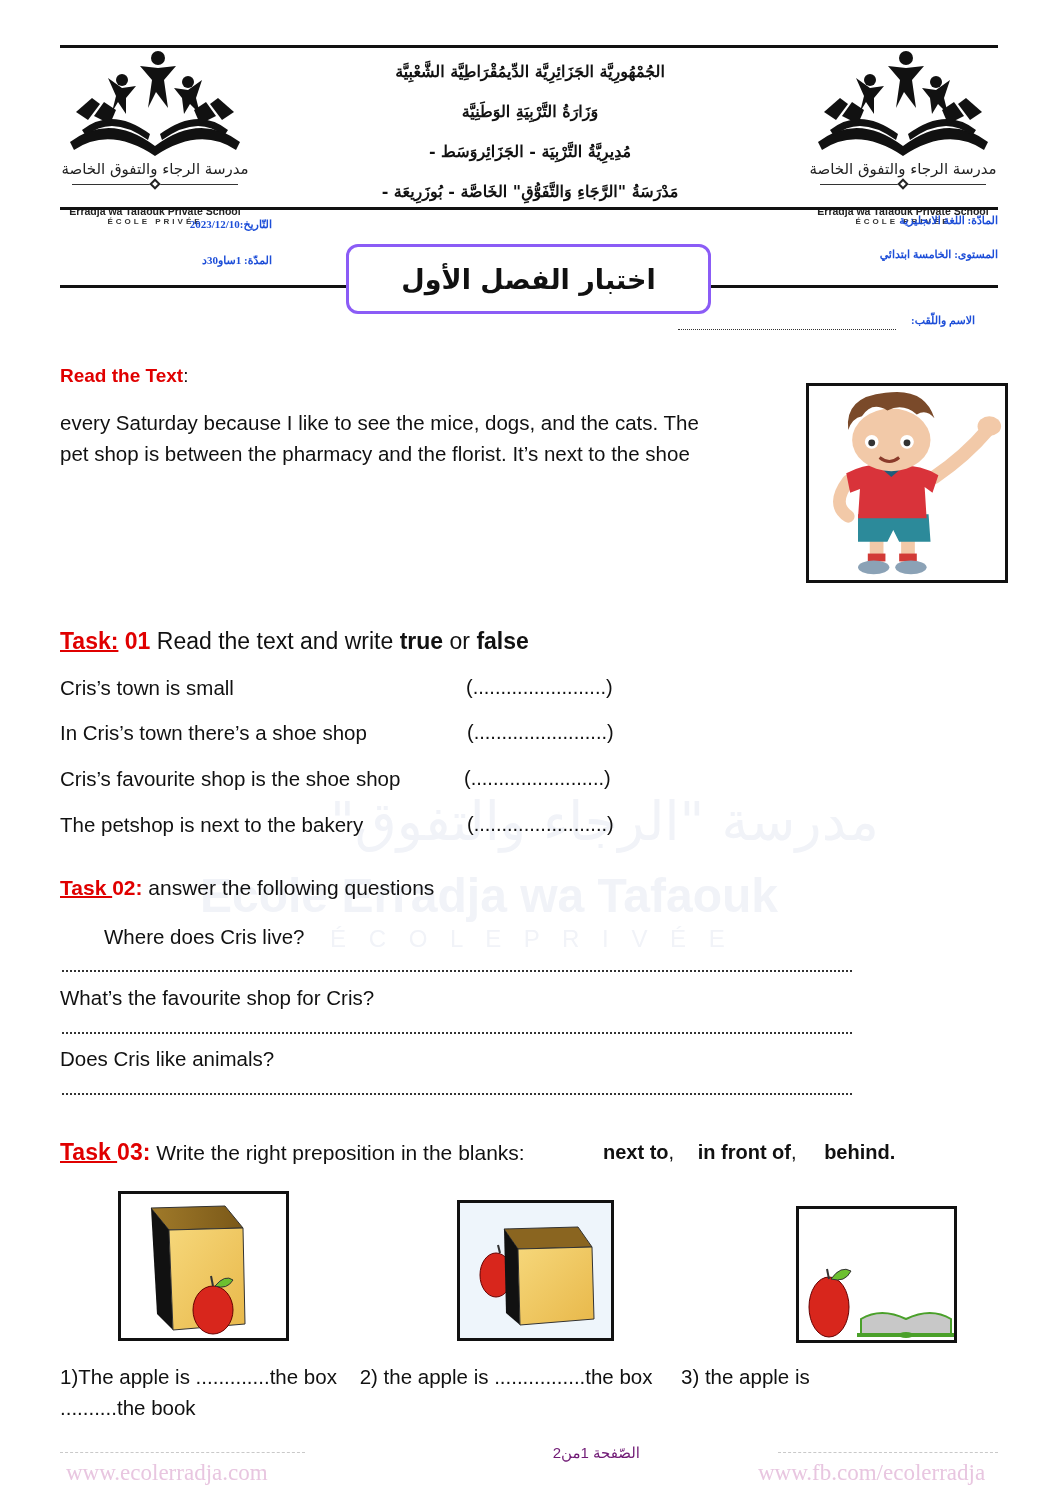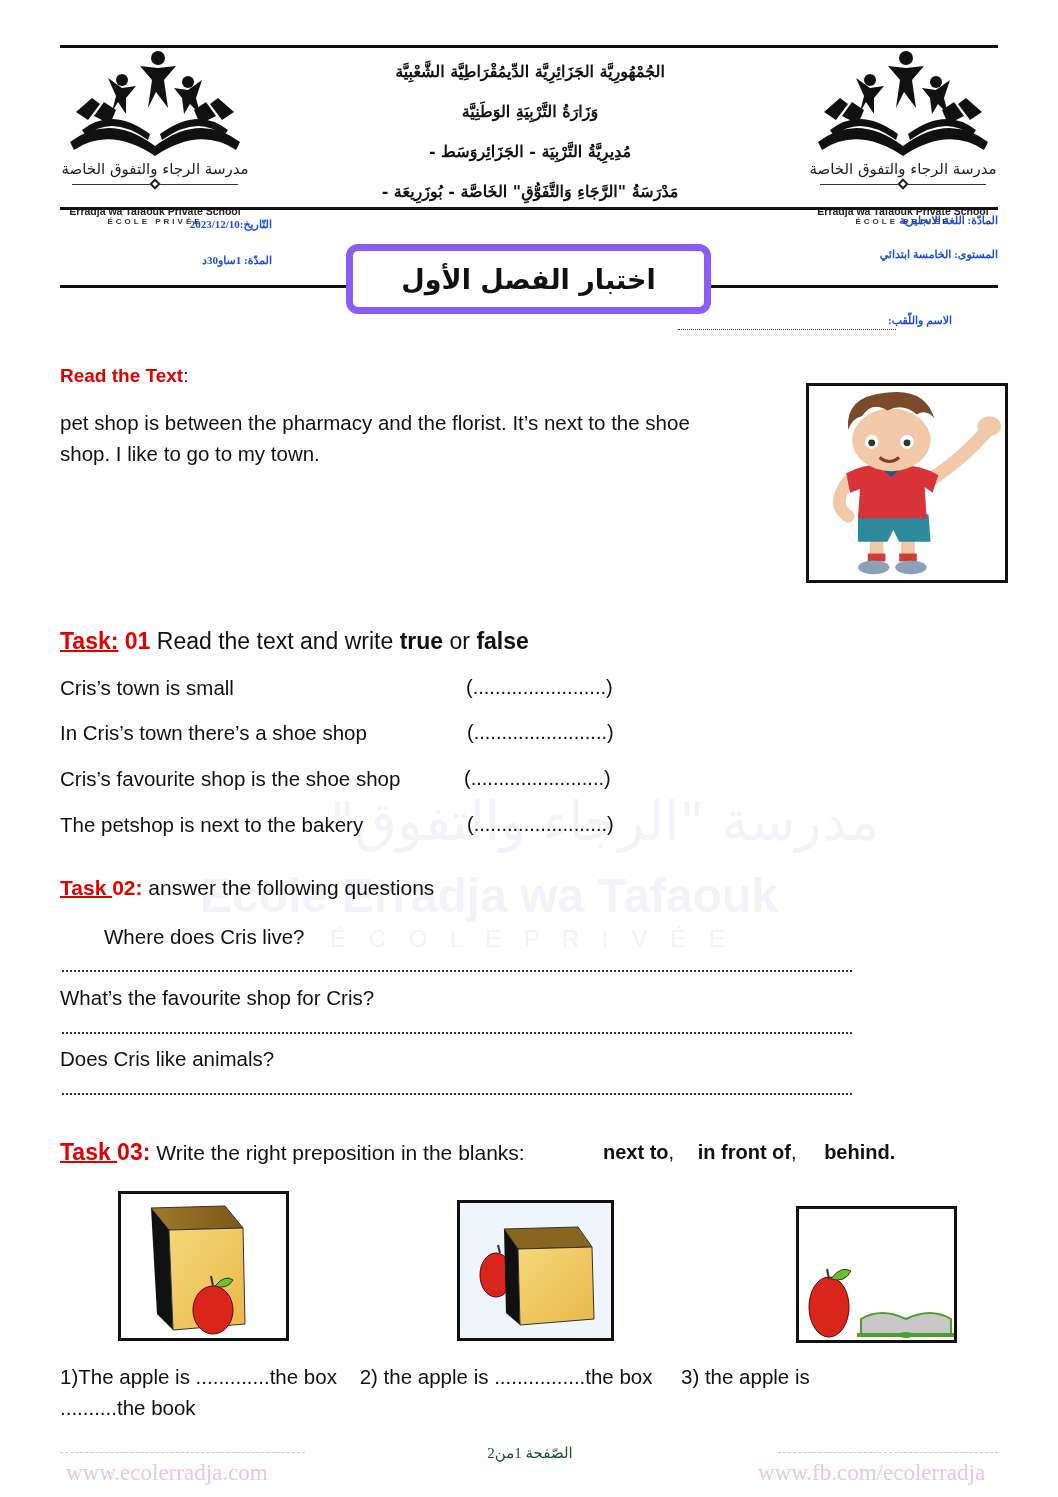--- a/index.html
+++ b/index.html
@@ -16,21 +16,21 @@
   .logo .divider { position: relative; height: 10px; margin: 1px 12px 0; }
   .logo .divider::before { content: ""; position: absolute; left: 0; right: 0; top: 5px; height: 1px; background: #333; }
   .logo .divider span { position: absolute; left: 50%; top: 1px; width: 8px; height: 8px; margin-left: -4px; transform: rotate(45deg); border: 2px solid #222; background: #fff; }
   .logo .en-name { text-align: center; font-family: "Liberation Sans", sans-serif; font-weight: bold; font-size: 10.5px; color: #222; margin-top: 16px; }
   .logo .ecole { text-align: center; font-family: "Liberation Sans", sans-serif; font-weight: bold; font-size: 8px; letter-spacing: 3px; color: #333; }
 
   .center-head { position: absolute; left: 340px; top: 52px; width: 380px; direction: rtl; text-align: center; font-family: "DejaVu Serif", serif; font-weight: bold; font-size: 16px; line-height: 40px; color: #111; }
 
   .rtl { direction: rtl; font-family: Liberation Serif, serif; font-weight: bold; font-size: 11px; color: #1d4ed8; }
 
-  .exam-title-box { position: absolute; left: 346px; top: 244px; width: 365px; height: 70px; border: 7px solid #8b5cf6; border-radius: 12px; background: #fff; display: flex; align-items: center; justify-content: center; }
+  .exam-title-box { position: absolute; left: 346px; top: 244px; width: 365px; height: 70px; border: 3px solid #8b5cf6; border-radius: 12px; background: #fff; display: flex; align-items: center; justify-content: center; }
   .exam-title-box span { direction: rtl; font-family: "DejaVu Sans", sans-serif; font-weight: bold; font-size: 27px; color: #111; }
 
   .dotline { border-bottom: 1px dotted #333; }
 
   
   .en { font-family: "Liberation Sans", sans-serif; font-size: 20px; color: #111; }
   .red { color: #e00000; font-weight: bold; }
   .u { text-decoration: underline; text-decoration-thickness: 2px; }
 
   .reading { position: absolute; left: 60px; top: 408px; width: 730px; font-family: "Liberation Sans", sans-serif; font-size: 20.5px; line-height: 30.5px; color: #111; }
@@ -42,21 +42,21 @@
   .tf-row { position: absolute; left: 60px; font-family: "Liberation Sans", sans-serif; font-size: 20.5px; color: #111; white-space: nowrap; }
   .tf-blank { position: absolute; font-family: "Liberation Sans", sans-serif; font-size: 20px; color: #111; white-space: nowrap; }
 
   .q-line { position: absolute; left: 60px; font-family: "Liberation Sans", sans-serif; font-size: 20.5px; color: #111; white-space: nowrap; }
   .ans-line { position: absolute; left: 62px; width: 790px; height: 4px; border-bottom: 2px dotted #333; }
 
   .pic-frame { position: absolute; border: 3px solid #111; background: #fff; overflow: hidden; }
 
   .footer-dash { position: absolute; height: 1px; border-bottom: 1px dashed #c9c9c9; }
   .footer-link { position: absolute; font-family: "Liberation Serif", serif; font-size: 23px; color: #e8c6e0; }
-  .page-num { position: absolute; left: 420px; top: 1444px; width: 220px; text-align: center; direction: rtl; font-family: Liberation Serif, serif; font-size: 15px; color: #14532d; }
+  .page-num { position: absolute; left: 420px; top: 1444px; width: 220px; direction: rtl; font-family: Liberation Sans, sans-serif; font-size: 15px; color: #701a75; }
 
   .watermark { position: absolute; color: #f1f3f8; font-family: "Liberation Sans", sans-serif; font-weight: bold; pointer-events: none; }
 </style>
 </head>
 <body>
 
 <div class="watermark" style="left:330px; top:790px; font-size:54px; direction:rtl; font-family:'DejaVu Sans',sans-serif; font-weight:normal;">مدرسة "الرجاء والتفوق"</div>
 <div class="watermark" style="left:200px; top:868px; font-size:48px;">Ecole Erradja wa Tafaouk</div>
 <div class="watermark" style="left:330px; top:925px; font-size:24px; font-weight:normal; letter-spacing:8px;">É C O L E   P R I V É E</div>
 
@@ -128,30 +128,30 @@
 <div class="abs rtl" style="left:100px; top:218px; width:172px; text-align:right;">التّاريخ:2023/12/10</div>
 <div class="abs rtl" style="left:100px; top:254px; width:172px; text-align:right;">المدّة: 1ساو30د</div>
 
 <div class="hline" style="left:60px; top:285px; width:288px; height:3px;"></div>
 <div class="hline" style="left:710px; top:285px; width:288px; height:3px;"></div>
 
 <div class="exam-title-box">
   <span>اختبار الفصل الأول</span>
 </div>
 
-<div class="abs rtl" style="right:60px; top:314px; width:110px; text-align:left;">الاسم واللّقب:</div>
+<div class="abs rtl" style="right:60px; top:314px; width:110px; text-align:center;">الاسم واللّقب:</div>
 <div class="abs dotline" style="left:678px; top:326px; width:218px; height:4px;"></div>
 
 <div class="abs en" style="left:60px; top:365px; font-size:19px;">
   <span class="red">Read the Text</span><span>:</span>
 </div>
 
 <div class="reading">
+  <p>every Saturday because I like to see the mice, dogs, and the cats. The</p>
   <p>pet shop is between the pharmacy and the florist. It’s next to the shoe</p>
-  <p>shop. I like to go to my town.</p>
 </div>
 
 <div class="boy-frame">
   <svg viewBox="0 0 200 196" width="196" height="194">
 
     <path d="M128 92 Q160 70 182 44" stroke="#f2c9a8" stroke-width="14" fill="none" stroke-linecap="round"></path>
     <ellipse cx="184" cy="40" rx="12" ry="10" fill="#f2c9a8"></ellipse>
 
     <path d="M40 96 Q22 120 40 132" stroke="#f2c9a8" stroke-width="13" fill="none" stroke-linecap="round"></path>
 

